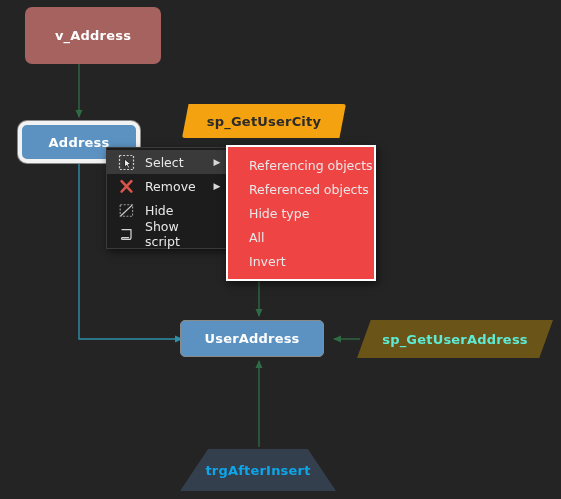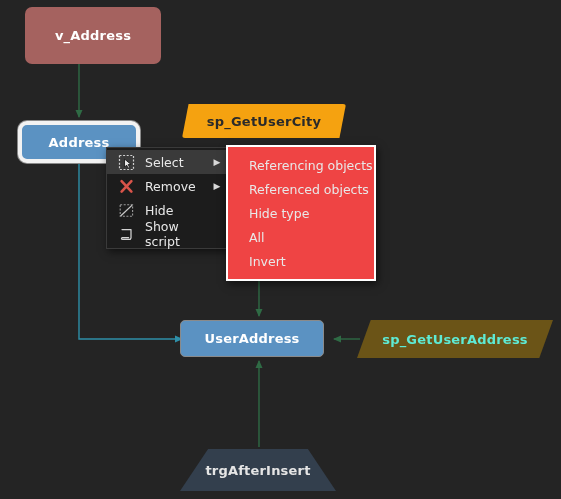--- a/index.html
+++ b/index.html
@@ -59,21 +59,21 @@
     clip-path: polygon(4% 0%, 100% 0%, 96% 100%, 0% 100%);
     border-radius: 3px;
   }
   .node-proc-dim {
     background: #6b5417;
     color: #5eead4;
     clip-path: polygon(7% 0%, 100% 0%, 93% 100%, 0% 100%);
   }
   .node-trigger-dim {
     background: #333f4d;
-    color: #e5e5e5;
+    color: #0ea5e9;
     clip-path: polygon(18% 0%, 82% 0%, 100% 100%, 0% 100%);
   }
 
   
   .menu {
     position: absolute;
     background: #1c1c1c;
     border: 1px solid #3a3a3a;
     padding: 2px 0;
     box-shadow: 2px 3px 8px rgba(0,0,0,.55);

